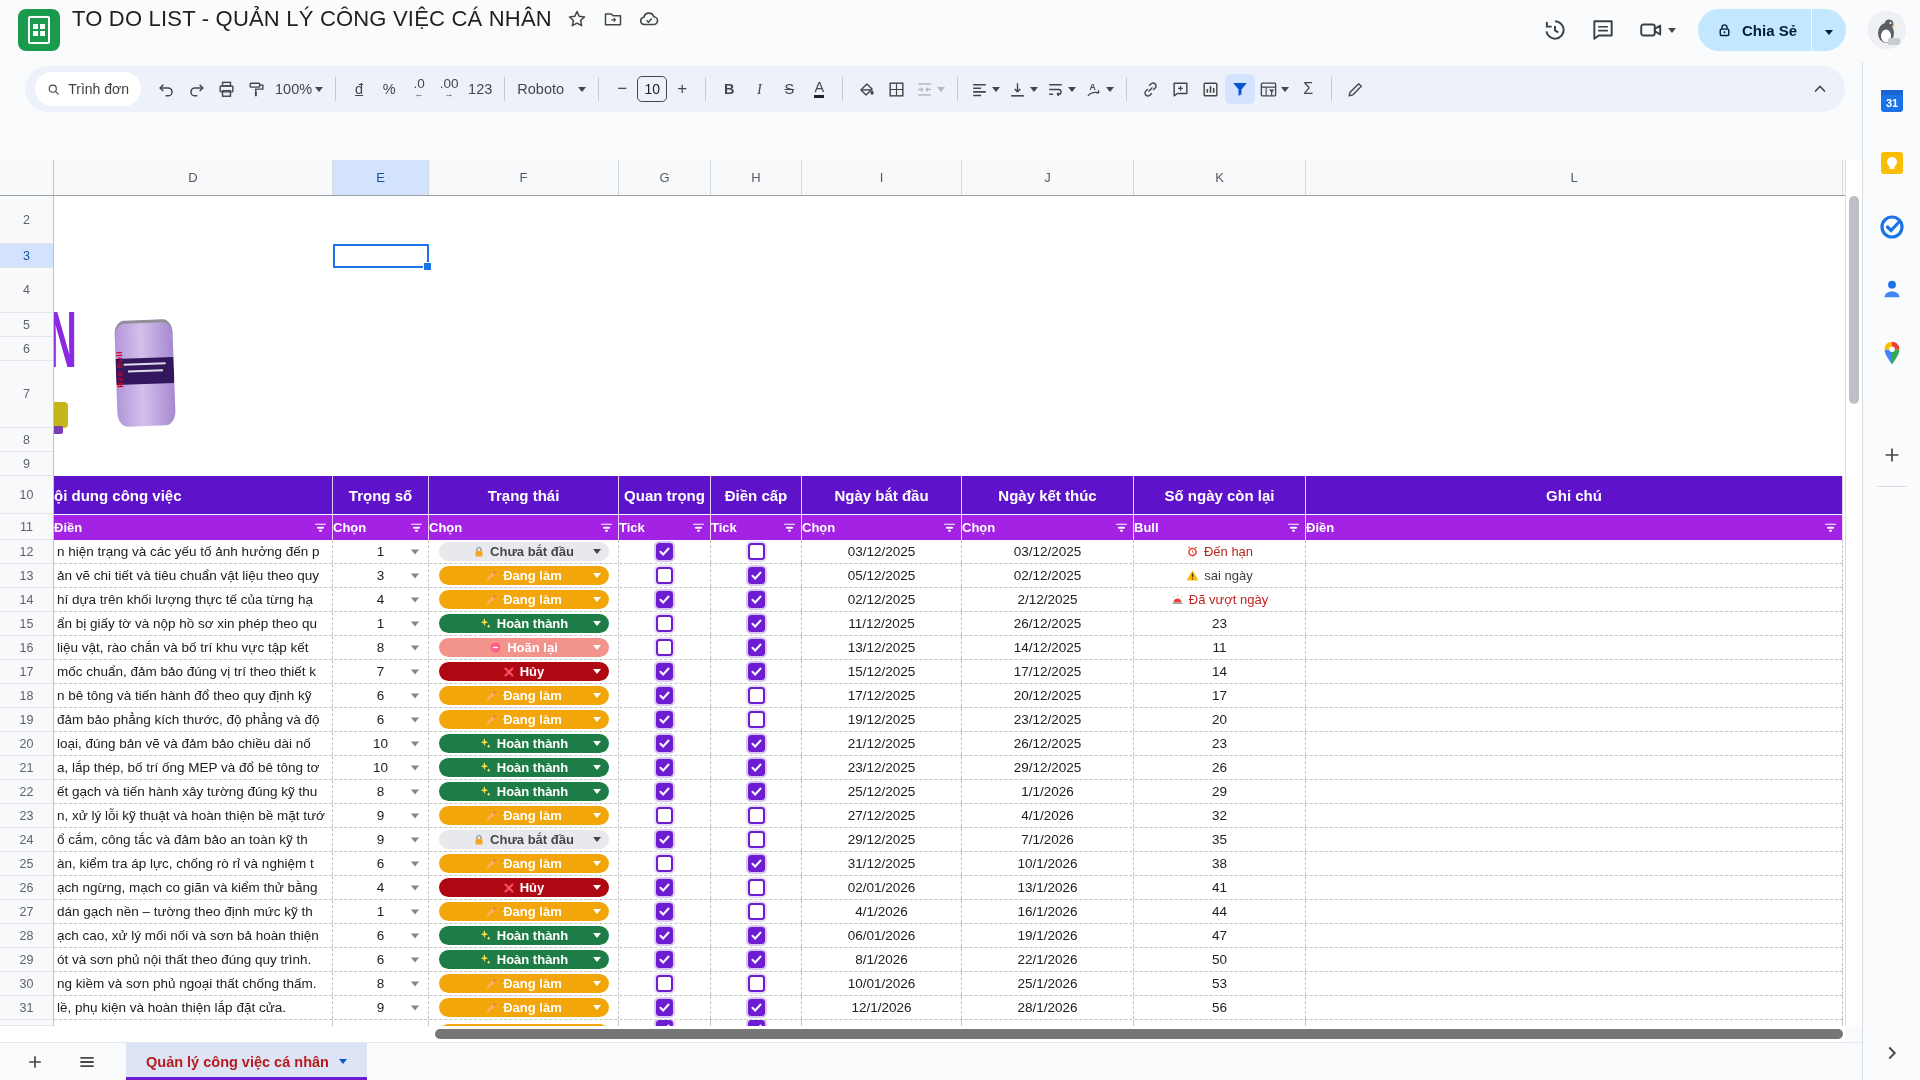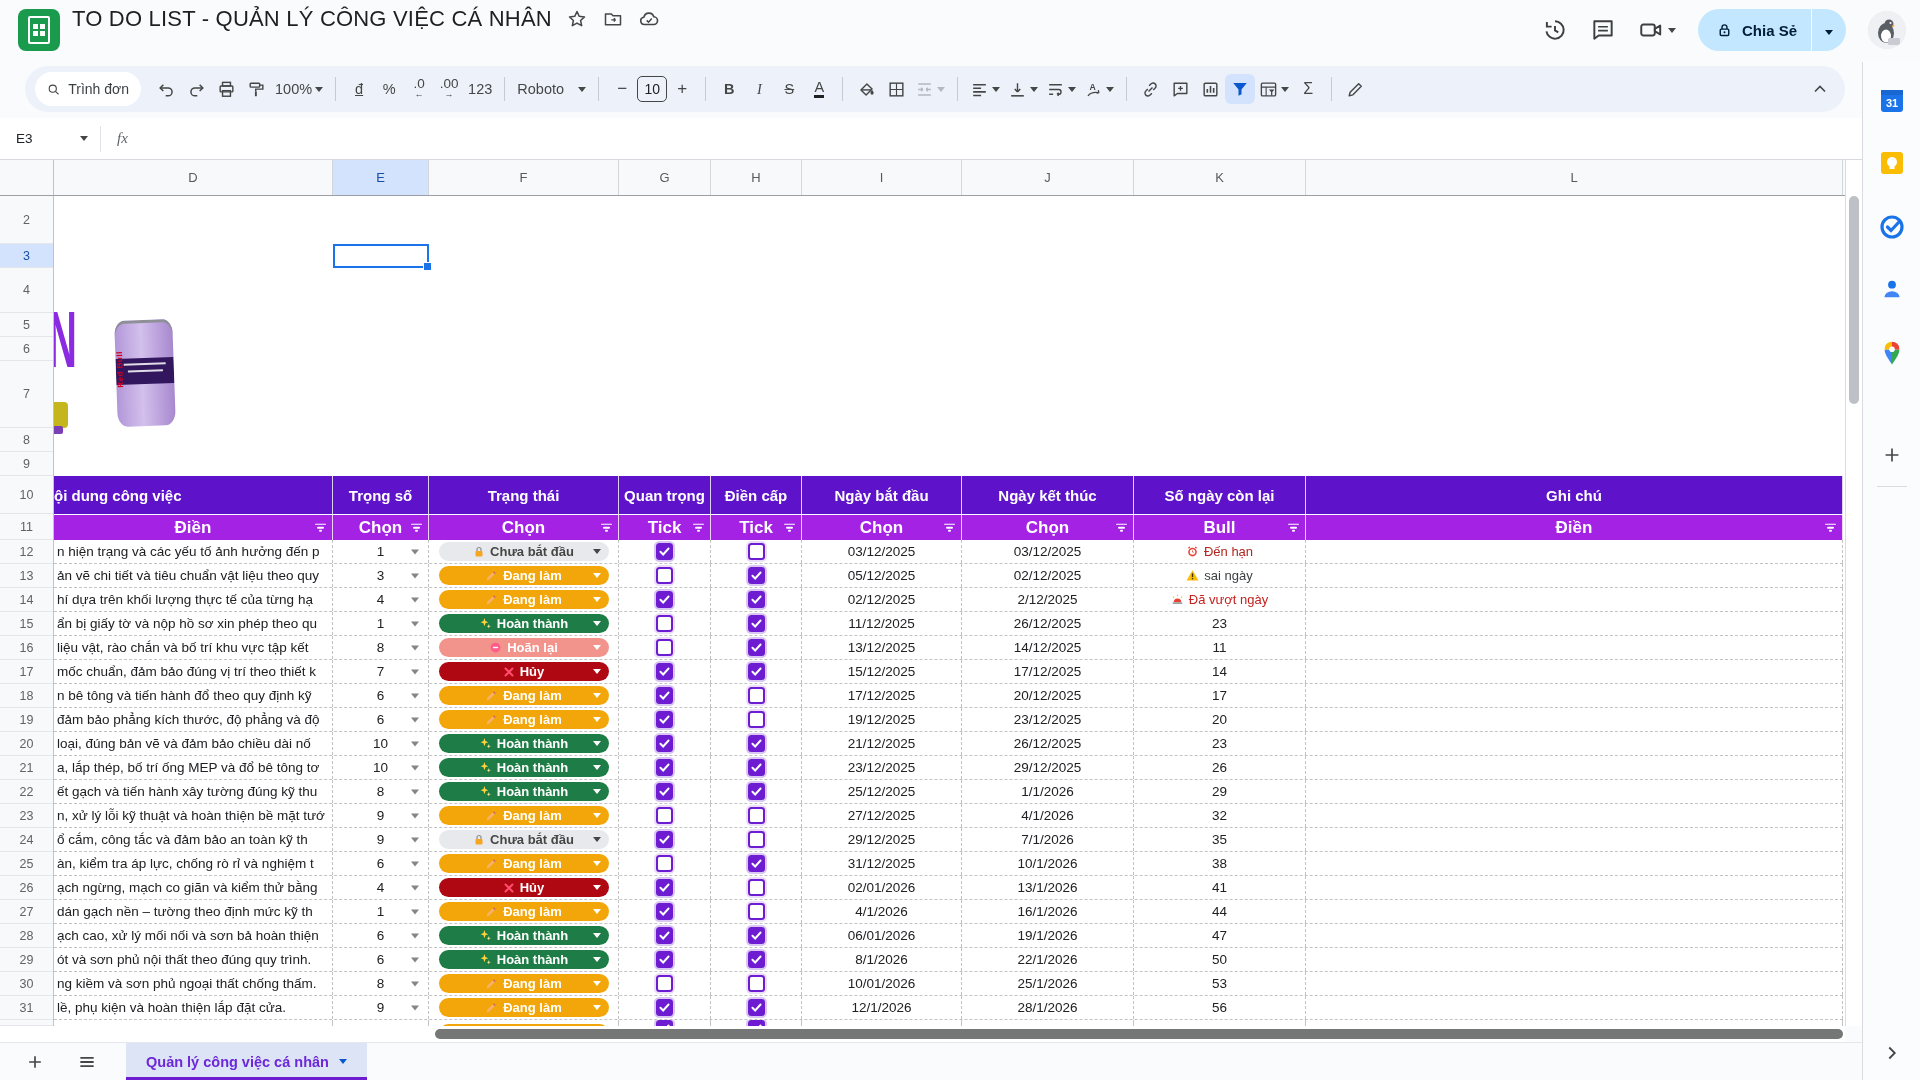--- a/index.html
+++ b/index.html
@@ -59,21 +59,21 @@
   #gutter{width:54px;flex:none;background:#f8f9fa;border-right:1px solid #c0c3c7;}
   .gnum{display:flex;align-items:center;justify-content:center;font-size:12.5px;color:#5f6368;border-bottom:1px solid #e4e6e9;cursor:pointer;}
   .gnum.selhl{background:#d3e3fd;color:#174ea6;}
   #cells{position:relative;width:1789px;background:#fff;}
   #top-region{position:relative;height:280px;background:#fff;overflow:hidden;}
   
   #hdr-row{display:flex;height:38px;background:#5e13cb;}
   .hcell{flex:none;color:#fff;font-weight:700;font-size:15px;display:flex;align-items:center;justify-content:center;border-right:1px solid rgba(255,255,255,.8);overflow:hidden;white-space:nowrap;}
   .hcell.task{justify-content:flex-start;}
   #sub-row{display:flex;height:26px;background:#a322e3;border-top:1px solid #fff;}
-  .shcell{flex:none;color:#fff;font-weight:700;font-size:17px;display:flex;align-items:center;justify-content:center;border-right:1px solid rgba(255,255,255,.8);position:relative;overflow:hidden;}
+  .shcell{flex:none;color:#fff;font-weight:700;font-size:13px;display:flex;align-items:center;justify-content:flex-start;border-right:1px solid rgba(255,255,255,.8);position:relative;overflow:hidden;}
   .fbtn{position:absolute;right:6px;top:50%;transform:translateY(-50%);display:flex;flex-direction:column;gap:1.5px;align-items:center;cursor:pointer;}
   .fbtn i{display:block;height:1.8px;background:#fff;border-radius:1px;}
   .fbtn i:nth-child(1){width:11px;}.fbtn i:nth-child(2){width:7px;}.fbtn i:nth-child(3){width:3px;}
   
   .drow{display:flex;height:24px;border-bottom:1px dashed #c3c3c3;background:#fff;}
   .dc{flex:none;border-right:1px dashed #c3c3c3;display:flex;align-items:center;justify-content:center;font-size:13.5px;color:#202124;overflow:hidden;position:relative;}
   .dc.task{justify-content:flex-start;white-space:nowrap;}
   .wcaret{position:absolute;right:9px;top:50%;transform:translateY(-50%);border-top-color:#80868b;border-left-width:4px;border-right-width:4px;border-top-width:5px;}
   .chip{height:19px;border-radius:10px;width:170px;display:flex;align-items:center;justify-content:center;gap:5px;font-weight:700;font-size:13px;position:relative;cursor:pointer;}
   .chip .caret{position:absolute;right:8px;border-top-color:currentColor;}
@@ -95,21 +95,21 @@
   #blob::after{content:'';position:absolute;left:2px;bottom:-6px;width:10px;height:8px;background:#7a3fb5;border-radius:2px;}
   
   #vscroll{position:absolute;right:58px;top:160px;width:17px;height:866px;background:#fff;border-left:1px solid #dadce0;}
   #vthumb{position:absolute;left:3px;top:36px;width:10px;height:208px;background:#bdc1c6;border-radius:6px;cursor:pointer;}
   #hscroll{position:absolute;left:0;top:1026px;width:1845px;height:16px;background:#fff;}
   #hthumb{position:absolute;left:435px;top:3px;width:1408px;height:10px;background:#747775;border-radius:6px;cursor:pointer;}
   
   #tabbar{position:absolute;left:0;top:1042px;width:1862px;height:38px;background:#f9fbfd;border-top:1px solid #e4e7ec;display:flex;align-items:center;}
   .tab-ico{width:34px;height:34px;display:flex;align-items:center;justify-content:center;color:#444746;cursor:pointer;margin-left:18px;}
   #sheet-tab{margin-left:22px;height:38px;background:#dce4f5;display:flex;align-items:center;gap:10px;padding:0 20px;position:relative;cursor:pointer;}
-  #sheet-tab span{font-size:14.5px;font-weight:700;color:#6d28d9;white-space:nowrap;}
+  #sheet-tab span{font-size:14.5px;font-weight:700;color:#b91c1c;white-space:nowrap;}
   #sheet-tab .caret{border-top-color:#0b57d0;}
   #sheet-tab::after{content:'';position:absolute;left:0;bottom:0;width:100%;height:4px;background:#6d1cd1;}
   
   #side-panel{position:absolute;right:0;top:62px;width:58px;height:1018px;background:#fbfcfe;border-left:1px solid #d8dbdf;}
   .sp-ico{position:absolute;left:50%;transform:translateX(-50%);width:30px;height:30px;display:flex;align-items:center;justify-content:center;cursor:pointer;}
   #sp-div{position:absolute;left:14px;top:424px;width:30px;height:1px;background:#dadce0;}
   #sp-chevron{position:absolute;left:50%;transform:translateX(-50%);top:980px;color:#444746;cursor:pointer;}
 </style>
 </head>
 <body>
@@ -369,29 +369,20 @@
           <path d="M4 20l1.2-4.5L16 4.7l3.3 3.3L8.5 18.8z" fill="none" stroke="currentColor" stroke-width="1.8" stroke-linejoin="round"></path>
         </svg>
       </div>
       <div class="tb-btn" id="tb-collapse">
         <svg width="20" height="20" viewBox="0 0 24 24">
           <path d="M6 15l6-6 6 6" fill="none" stroke="currentColor" stroke-width="2"></path>
         </svg>
       </div>
     </div>
 
-  <div id="formula-bar">
-    <div id="name-box">
-        <span>E3</span>
-        <span class="caret"></span>
-      </div>
-    <div id="fx-div"></div>
-    <span id="fx">fx</span>
-    <div style="flex:1;height:100%;"></div>
-  </div>
 
   <div id="grid-area">
     <div id="col-headers">
       <div id="corner"></div>
     <div class="chcell" style="width: 279px;">D</div>
         <div class="chcell selhl" style="width: 96px;">E</div>
         <div class="chcell" style="width: 190px;">F</div>
         <div class="chcell" style="width: 92px;">G</div>
         <div class="chcell" style="width: 91px;">H</div>
         <div class="chcell" style="width: 160px;">I</div>

